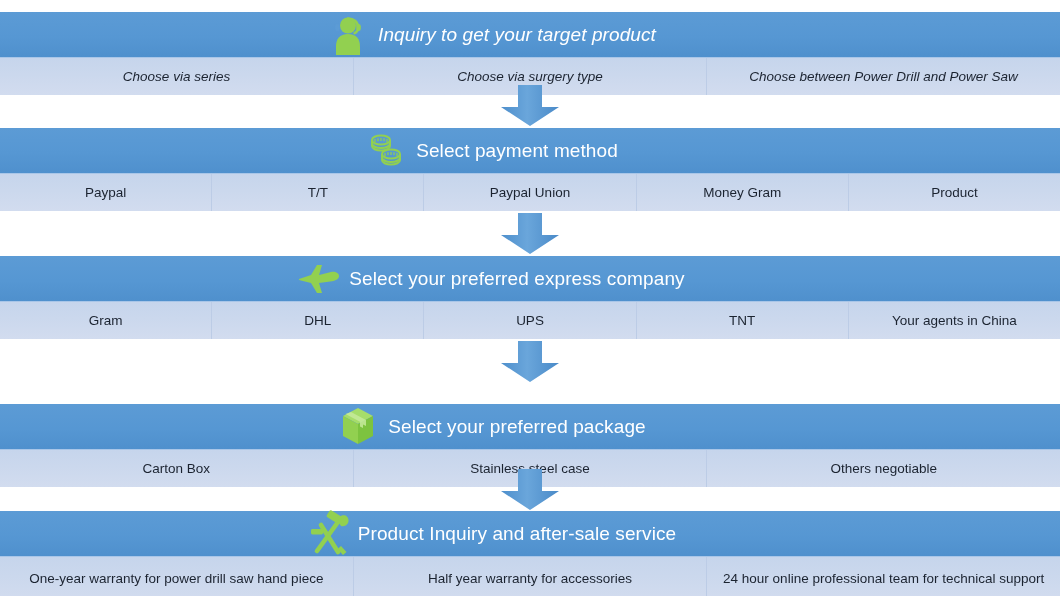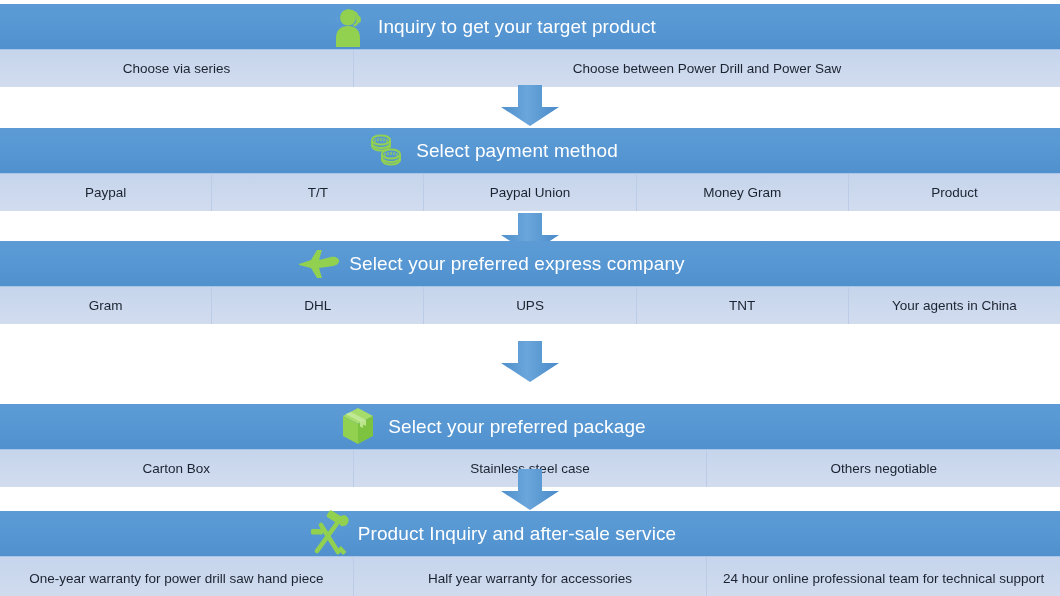--- a/index.html
+++ b/index.html
@@ -75,37 +75,38 @@
     left:500px;
     width:60px;height:41px;
   }
   .arrow svg{display:block;}
 </style>
 </head>
 <body>
 
 <div class="flow">
 
-  <div class="section" style="top:4px;">
+  <div class="section" style="top:12px;font-style:italic;">
     <div class="band">
       <div class="band-inner">
         <span class="icon">
           <svg width="34" height="40" viewBox="0 0 34 40">
             <circle cx="17" cy="10.5" r="8" fill="#92d050"></circle>
             <path d="M17 19 C8.5 19 5 24 5 31.5 L5 40 L29 40 L29 31.5 C29 24 25.5 19 17 19 Z" fill="#92d050"></path>
             <path d="M17 3.5 C23 3.5 27 7.2 27 12.2 C27 15.2 25.6 17.2 23.6 18.2" fill="none" stroke="#92d050" stroke-width="2.6" stroke-linecap="round"></path>
             <rect x="25.4" y="9" width="4.4" height="7" rx="2.2" fill="#92d050"></rect>
             <rect x="4.2" y="9" width="4.4" height="7" rx="2.2" fill="#5c9bd5"></rect>
           </svg>
         </span>
         <span class="band-title">Inquiry to get your target product</span>
       </div>
     </div>
     <div class="options">
       <div class="opt" style="flex:0 0 354px;">Choose via series</div>
+      <div class="opt" style="flex:0 0 353px;">Choose via surgery type</div>
       <div class="opt">Choose  between Power Drill and Power Saw</div>
     </div>
   </div>
 
   <div class="arrow" style="top:85px;">
     <svg width="60" height="41" viewBox="0 0 60 41">
       <defs>
         <linearGradient id="ag1" x1="0" y1="0" x2="1" y2="0">
           <stop offset="0%" stop-color="#4e8fcc"></stop>
           <stop offset="45%" stop-color="#6aa6db"></stop>
@@ -146,21 +147,21 @@
       <div class="opt">Product</div>
     </div>
   </div>
 
   <div class="arrow" style="top:213px;">
     <svg width="60" height="41" viewBox="0 0 60 41">
       <polygon points="18,0 42,0 42,22 59,22 30,41 1,22 18,22" fill="url(#ag1)"></polygon>
     </svg>
   </div>
 
-  <div class="section" style="top:241px;">
+  <div class="section" style="top:256px;">
     <div class="band">
       <div class="band-inner">
         <span class="icon">
           <svg width="44" height="36" viewBox="0 0 44 36">
             <g fill="#92d050">
               <path d="M2 18 L14 14 L20 4 L25 4 L22 14 L34 11 C38 10 42 12 42 15 C42 18 39 19.6 35 20.2 L22 22 L25 32 L20 32 L14 22 L2 19 Z"></path>
             </g>
           </svg>
         </span>
         <span class="band-title">Select your preferred express company</span>

